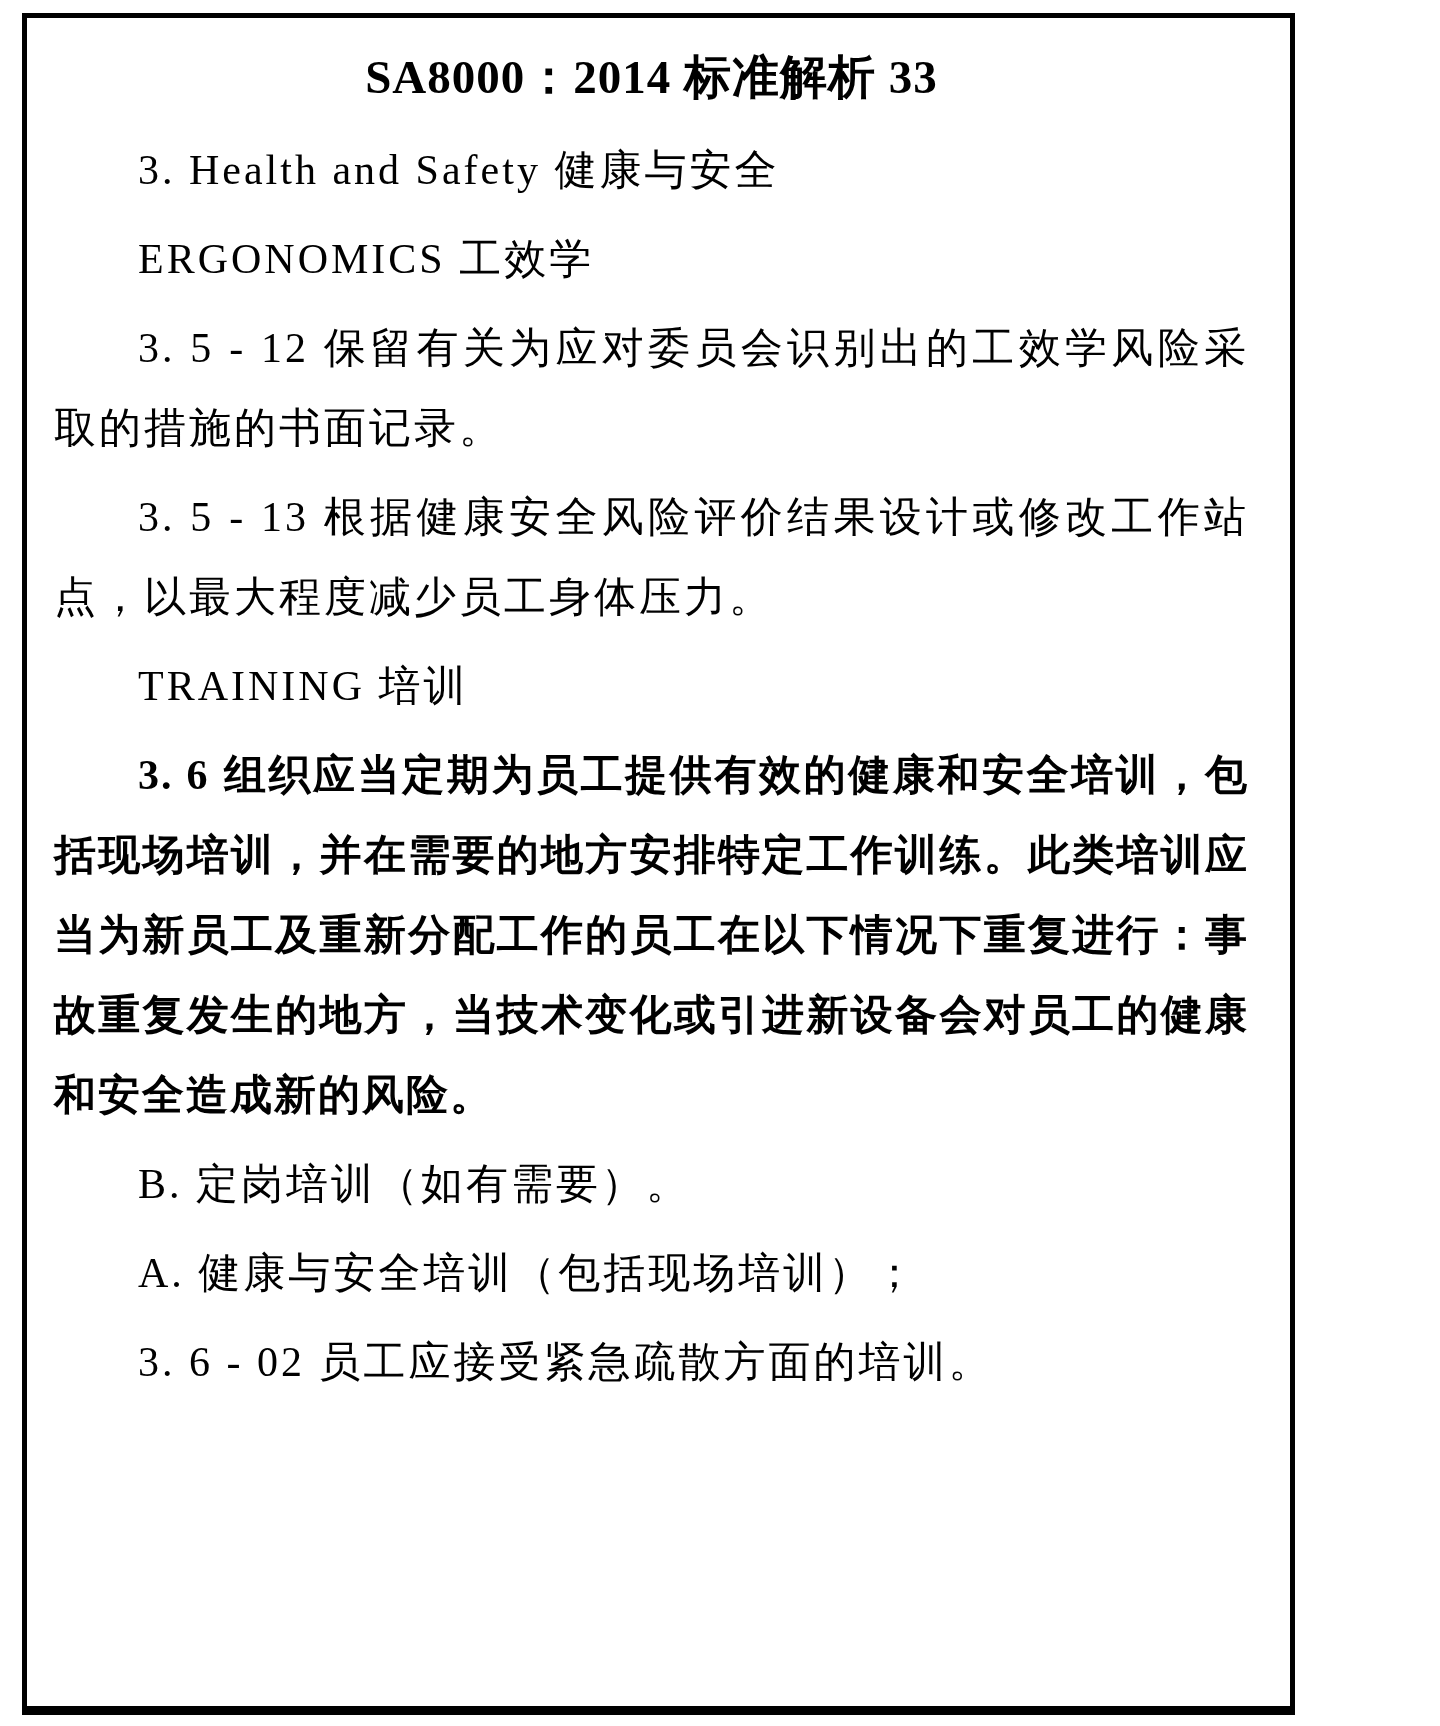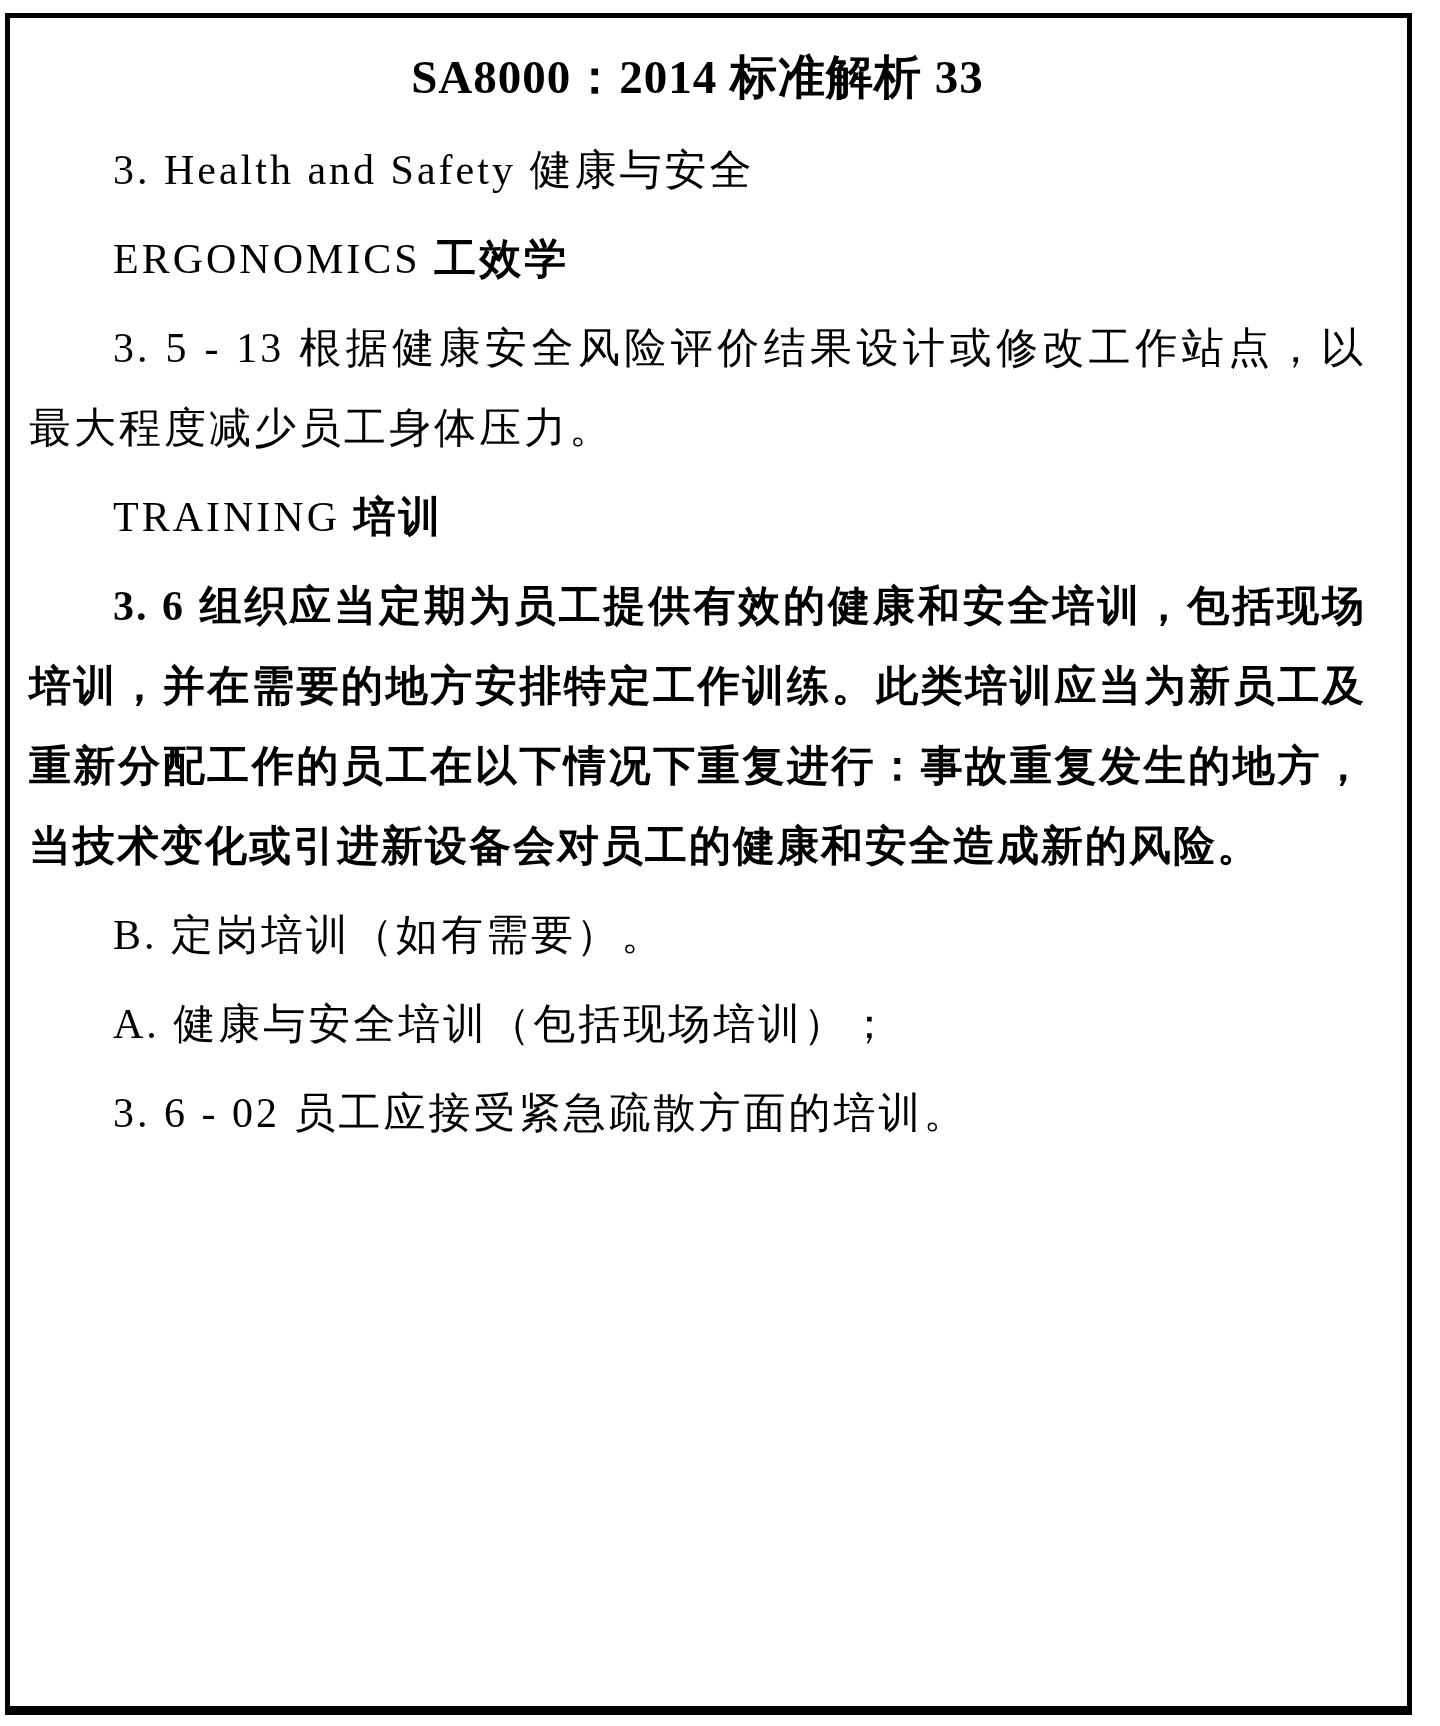--- a/index.html
+++ b/index.html
@@ -9,28 +9,28 @@
   }
   body {
     width: 1440px;
     height: 1726px;
     position: relative;
     font-family: "Liberation Serif", serif;
     color: #000000;
   }
   .page {
     position: absolute;
-    left: 5px;
+    left: 22px;
     top: 13px;
-    width: 1407px;
+    width: 1273px;
     height: 1702px;
     border: 5px solid #000000;
     border-bottom-width: 9px;
     box-sizing: border-box;
-    padding: 14px 32px 0 10px;
+    padding: 14px 32px 0 18px;
     background: #ffffff;
     overflow: hidden;
   }
   .title {
     margin: 0;
     text-align: center;
     font-size: 47px;
     font-weight: bold;
     line-height: 90px;
     letter-spacing: 1px;
@@ -42,21 +42,21 @@
     line-height: 80px;
     letter-spacing: 3px;
     text-align: justify;
     text-indent: 2em;
   }
   .after-title {
     margin-top: 8px;
   }
   .zh-bold {
     font-family: "Liberation Sans", sans-serif;
-    font-weight: 700;
+    font-weight: 400;
   }
   .clause-bold {
     font-family: "Liberation Sans", sans-serif;
     font-weight: 700;
     letter-spacing: 2px;
   }
   .clause-bold .num {
     font-family: "Liberation Serif", serif;
     font-weight: 700;
   }
@@ -65,20 +65,21 @@
 <body>
 
 <div class="page">
 
   <h1 class="title">SA8000：2014 标准解析 33</h1>
 
   <p class="after-title">3. Health and Safety 健康与安全</p>
 
   <p><span>ERGONOMICS</span> <span class="zh-bold">工效学</span></p>
 
+  <p>3. 5 - 12 保留有关为应对委员会识别出的工效学风险采取的措施的书面记录。</p>
 
   <p>3. 5 - 13 根据健康安全风险评价结果设计或修改工作站点，以最大程度减少员工身体压力。</p>
 
   <p><span>TRAINING</span> <span class="zh-bold">培训</span></p>
 
   <p class="clause-bold"><span class="num">3. 6</span> <span>组织应当定期为员工提供有效的健康和安全培训，包括现场培训，并在需要的地方安排特定工作训练。此类培训应当为新员工及重新分配工作的员工在以下情况下重复进行：事故重复发生的地方，当技术变化或引进新设备会对员工的健康和安全造成新的风险。</span></p>
 
 
   <p>B. 定岗培训（如有需要）。</p>
 

